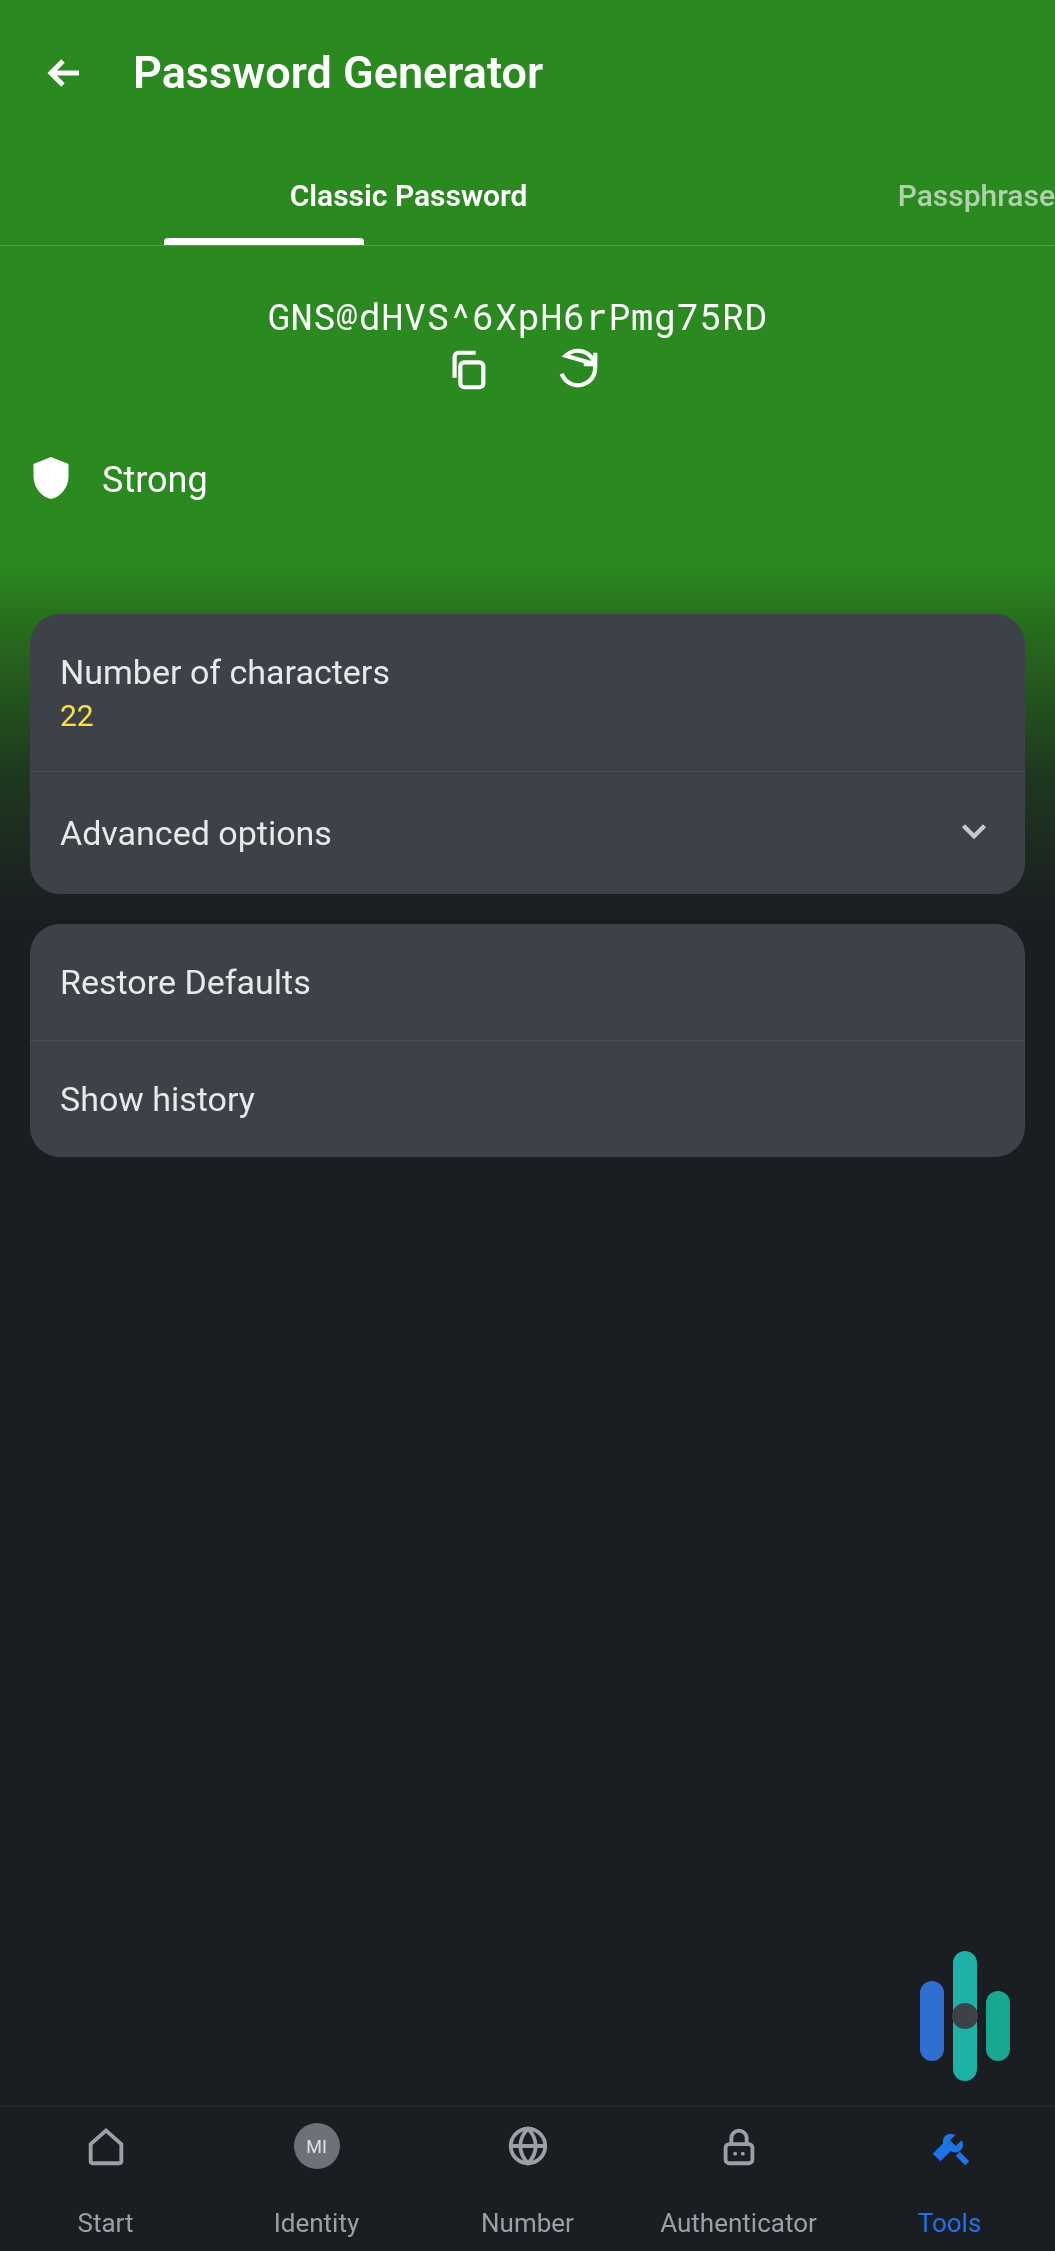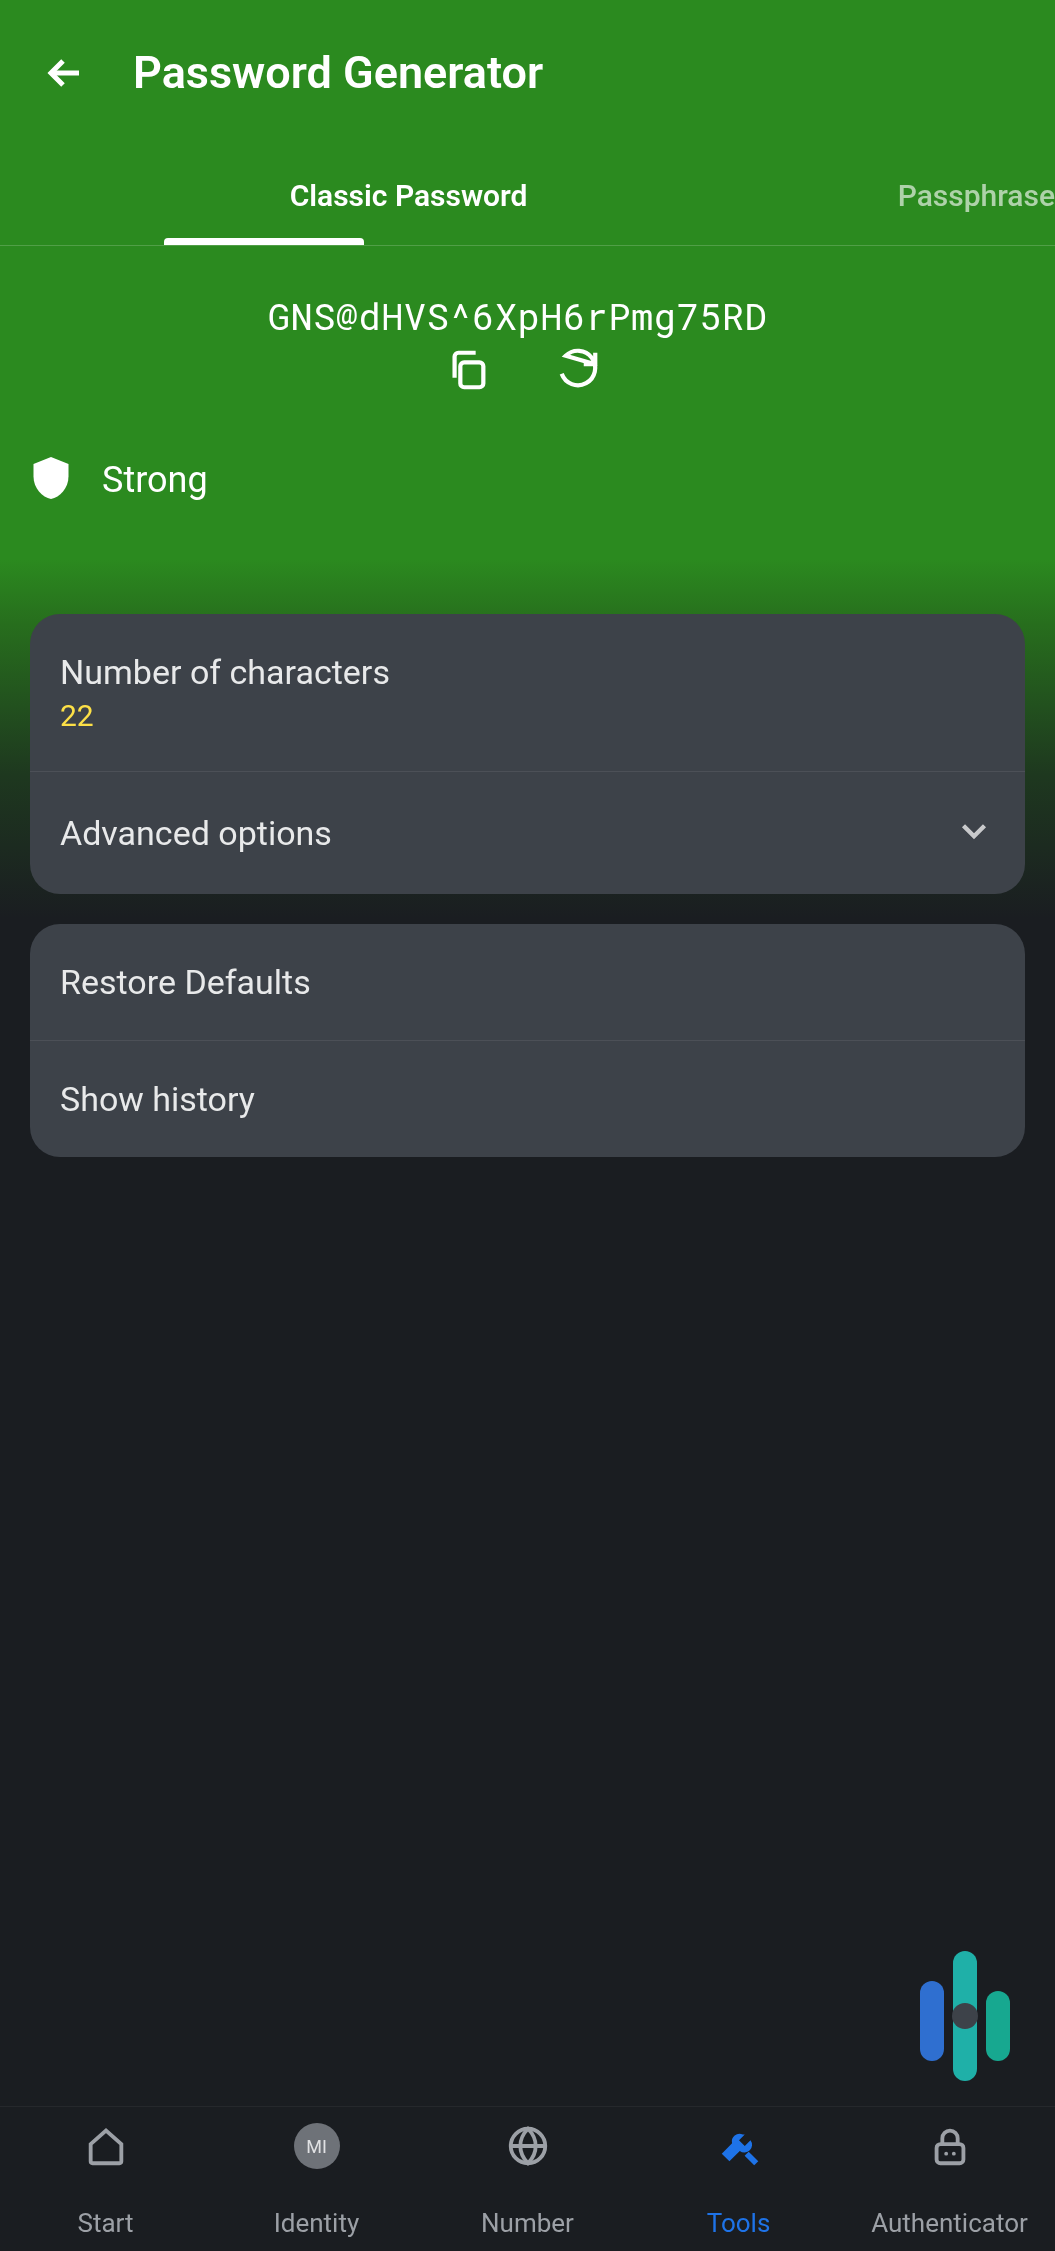--- a/index.html
+++ b/index.html
@@ -178,35 +178,35 @@
     <div class="nav-item">
       <div class="nav-icon">
         <svg viewBox="0 0 24 24">
             <circle cx="12" cy="12" r="9"></circle>
             <path d="M3 12h18"></path>
             <path d="M12 3c2.5 2.5 4 5.5 4 9s-1.5 6.5-4 9c-2.5-2.5-4-5.5-4-9s1.5-6.5 4-9z"></path>
           </svg>
       </div>
       <div class="nav-label">Number</div>
     </div>
-    <div class="nav-item active">
-      <div class="nav-icon">
-        <svg viewBox="0 0 24 24">
-            <path d="M14 6a4 4 0 0 0-5.6 4.6L3 16l4 4 5.4-5.4A4 4 0 0 0 18 9l-3 3-3-3 3-3z" stroke="none"></path>
-            <path d="M16 16l5 5" stroke-width="3"></path>
-          </svg>
-      </div>
-      <div class="nav-label">Tools</div>
-    </div>
     <div class="nav-item">
       <div class="nav-icon">
         <svg viewBox="0 0 24 24">
             <rect x="5" y="11" width="14" height="10" rx="2"></rect>
             <path d="M8 11V8a4 4 0 0 1 8 0v3"></path>
             <circle cx="10" cy="16" r="1" fill="#9ca0a6" stroke="none"></circle>
             <circle cx="14" cy="16" r="1" fill="#9ca0a6" stroke="none"></circle>
           </svg>
       </div>
       <div class="nav-label">Authenticator</div>
     </div>
+    <div class="nav-item active">
+      <div class="nav-icon">
+        <svg viewBox="0 0 24 24">
+            <path d="M14 6a4 4 0 0 0-5.6 4.6L3 16l4 4 5.4-5.4A4 4 0 0 0 18 9l-3 3-3-3 3-3z" stroke="none"></path>
+            <path d="M16 16l5 5" stroke-width="3"></path>
+          </svg>
+      </div>
+      <div class="nav-label">Tools</div>
+    </div>
   </div>
 
 </div>
 
 </body></html>

